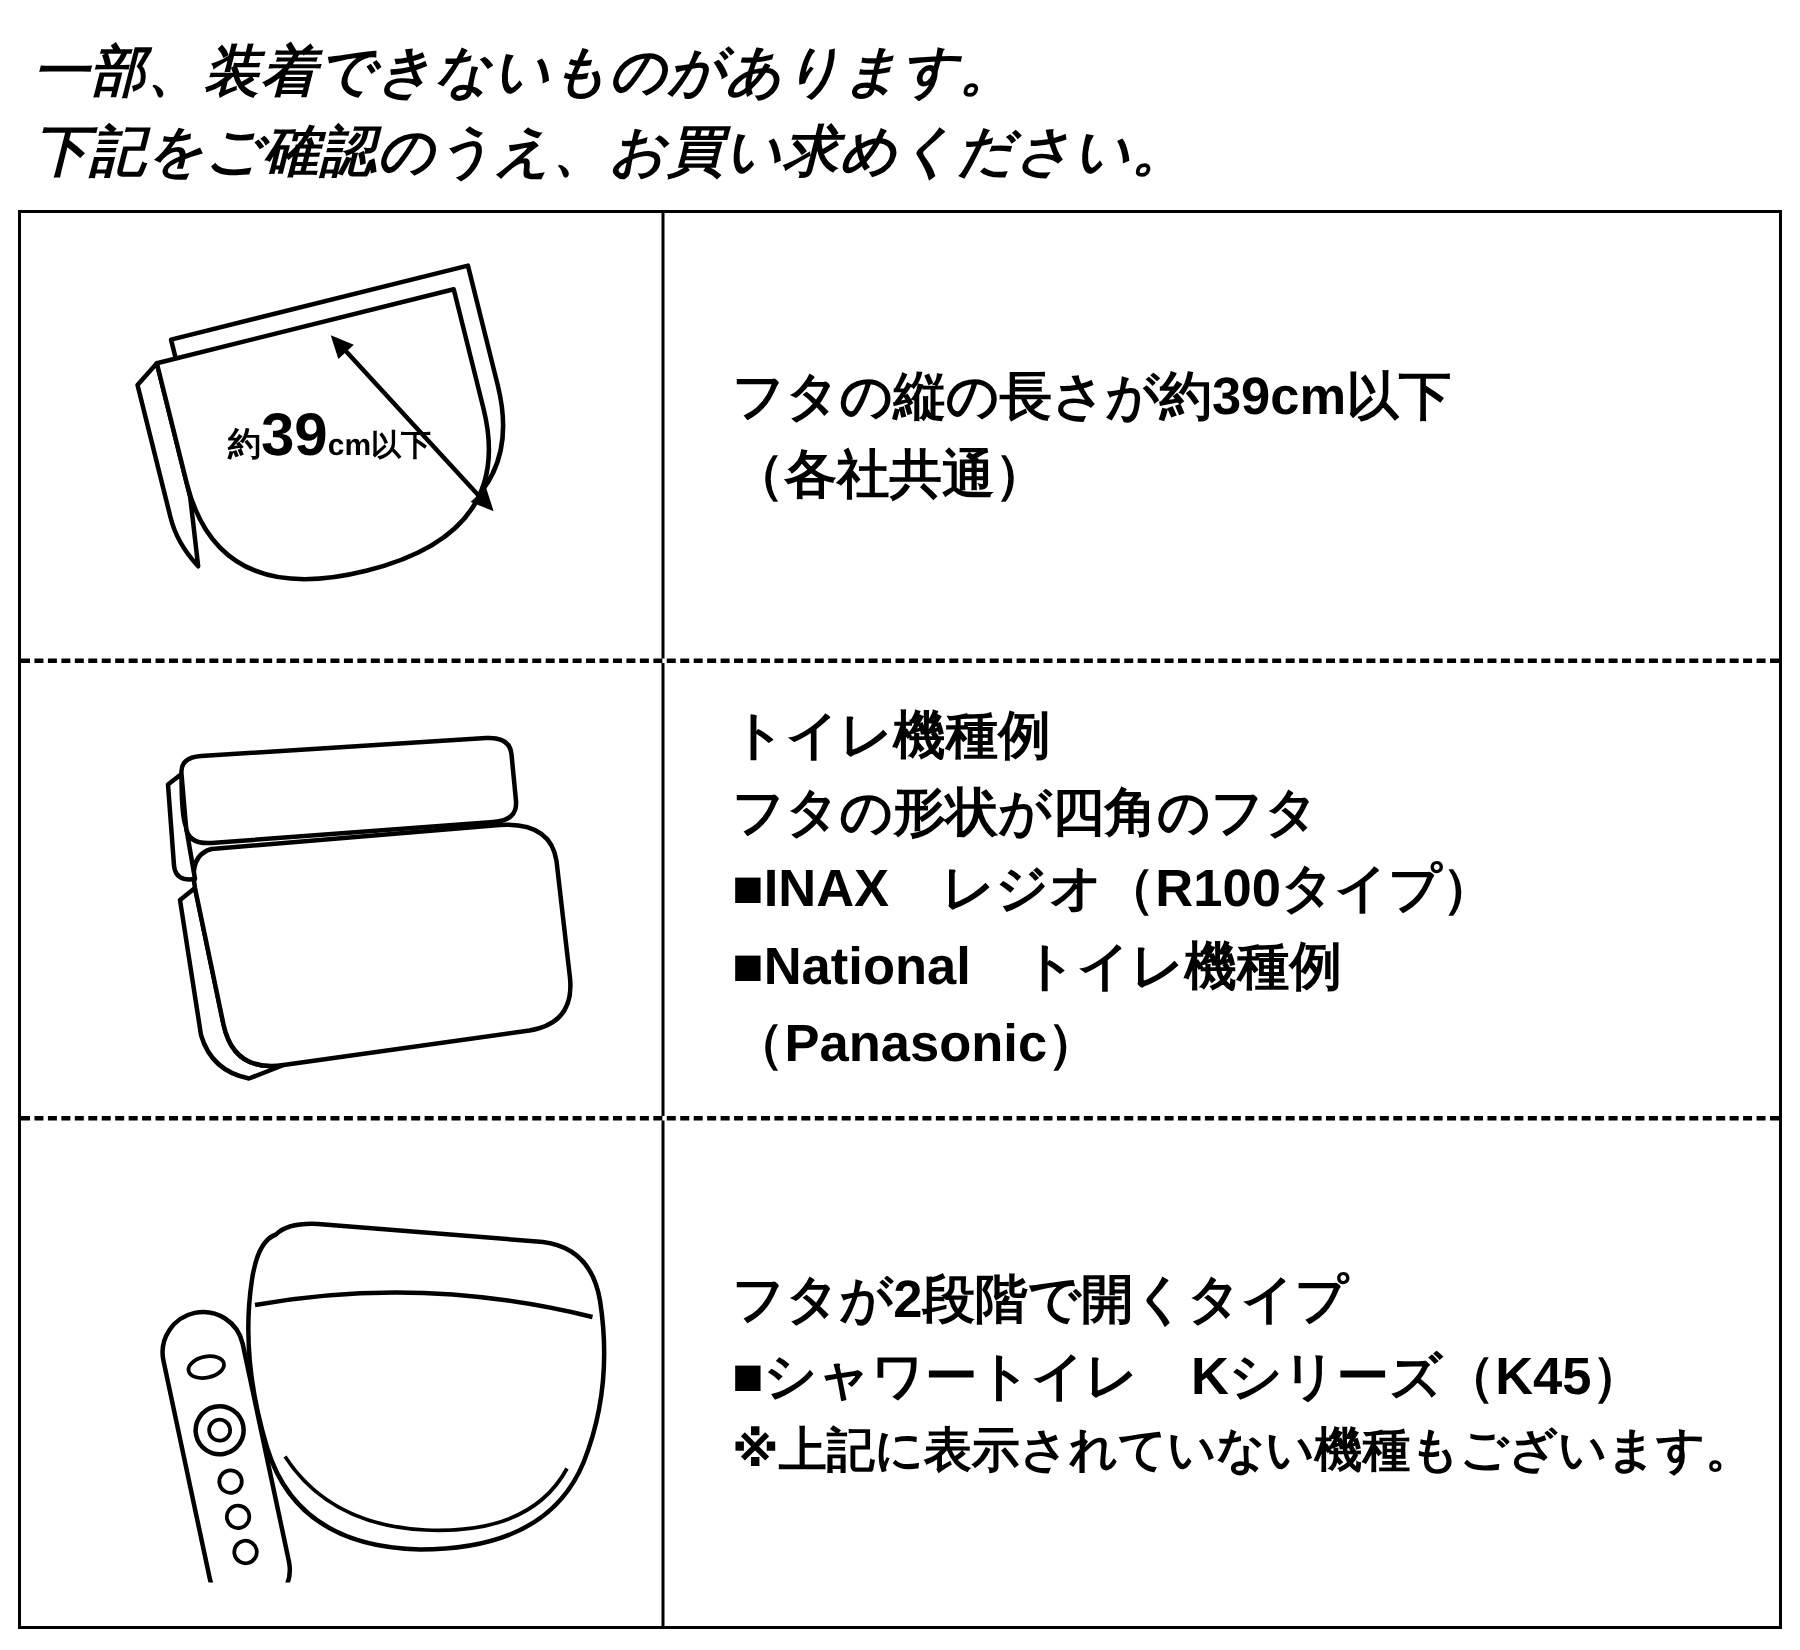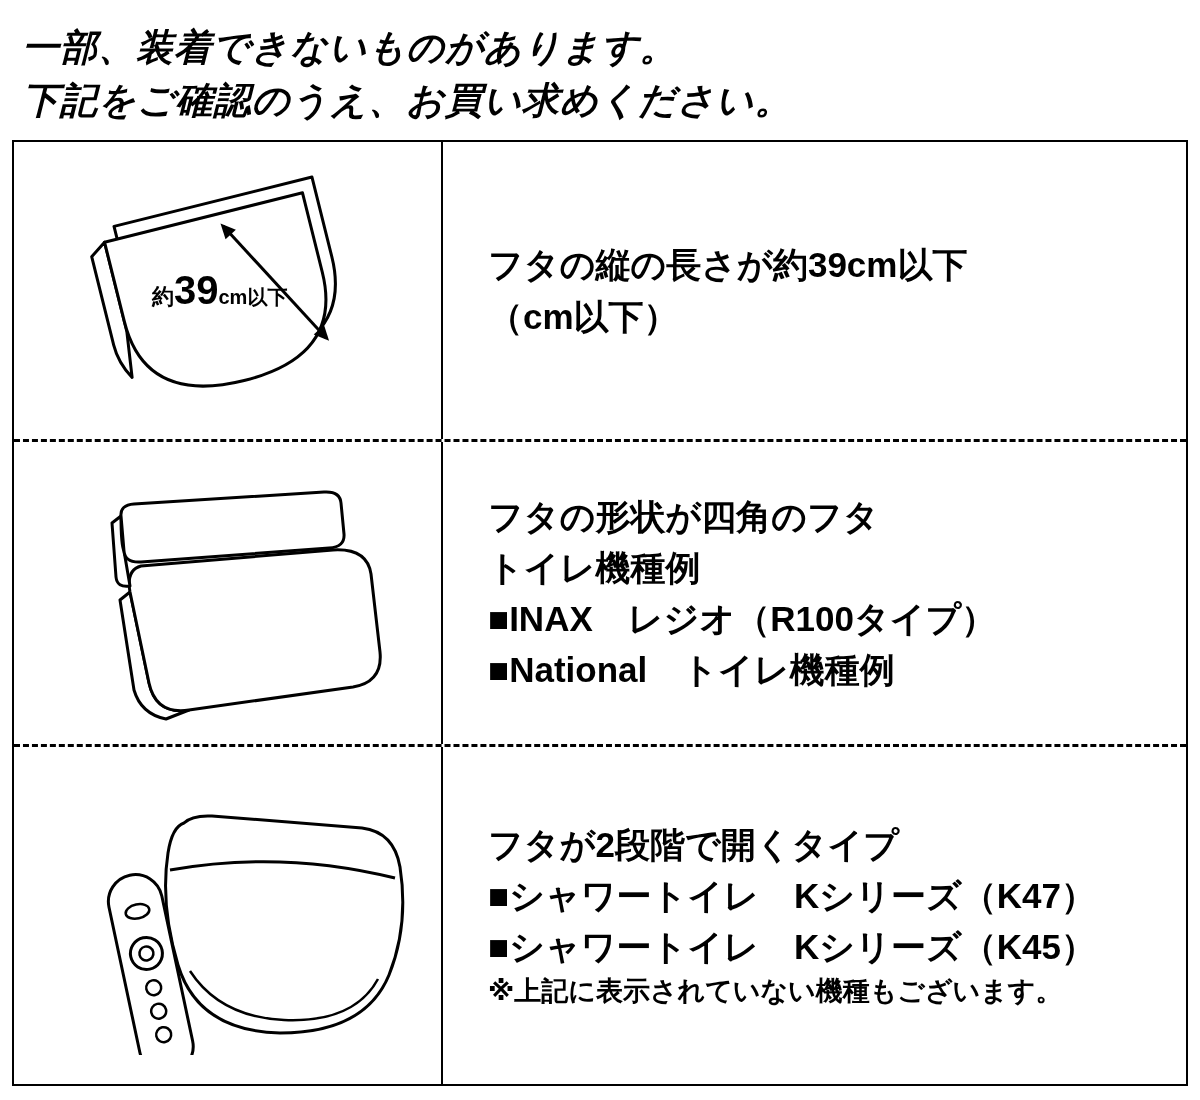--- a/index.html
+++ b/index.html
@@ -17,21 +17,21 @@
     border:2px solid #000; display:flex; flex-direction:column; background:#fff;
   }
   .row { display:flex; width:100%; }
   .row + .row { border-top:3px dashed #000; }
   .row-1 { height:297px; }
   .row-2 { height:305px; }
   .row-3 { flex:1;justify-content:flex-end; }
   .cell-left { width:429px; border-right:2px solid #000; position:relative; flex:none; }
   .cell-right { flex:1; display:flex; align-items:center; padding-left:45px; padding-right:0; }
   .desc { font-size:35px; line-height:1.46; }
-  .desc .note { font-size:27px; }
+  .desc .note { font-size:32px; }
   .illu { position:absolute; }
   .illu svg { display:block; width:100%; height:100%; }
   .illu-1 { left:38px; top:14px; width:350px; height:270px; }
   .illu-2 { left:25px; top:16px; width:390px; height:272px; }
   .illu-3 { left:18px; top:28px; width:400px; height:280px; }
   .arrow-label { position:absolute; left:100px; top:112px; white-space:nowrap; display:flex; align-items:baseline; }
   .lbl-sm { font-size:22px; }
   .lbl-lg { font-size:40px;text-align:right; }
   .lbl-md { font-size:20px; }
 </style>
@@ -65,44 +65,45 @@
           <div class="arrow-label">
             <span class="lbl-sm">約</span>
               <span class="lbl-lg">39</span>
               <span class="lbl-md">cm以下</span>
           </div>
         </div>
       </div>
       <div class="cell-right">
         <div class="desc">
           <div class="line">フタの縦の長さが約39cm以下</div>
-          <div class="line">（cm以下）</div>
+          <div class="line">（各社共通）</div>
         </div>
       </div>
     </div>
 
     <div class="row row-2">
       <div class="cell-left">
         <div class="illu illu-2">
           <svg viewBox="0 0 390 272">
             <g fill="#ffffff" stroke="#000000" stroke-width="3" stroke-linejoin="round">
               <path d="M91,134 L81,142 L95,232 Q102,256 127,261 L150,252 Q117,257 110,225 Z"></path>
               <path d="M102,108 L294,92 Q328,90 332,116 L341,194 Q344,224 314,229 L150,252 Q117,257 110,225 L91,134 Q87,112 102,108 Z"></path>
               <path d="M82,58 L73,65 L77,119 Q78,130 91,128 L85,93 Q82,87 82,58 Z"></path>
               <path d="M95,46 L285,34 Q301,33 302,45 L305,76 Q306,89 290,90 L102,104 Q86,105 85,93 L82,58 Q81,47 95,46 Z"></path>
             </g>
           </svg>
         </div>
       </div>
       <div class="cell-right">
         <div class="desc">
+          <div class="line">トイレ機種例</div>
           <div class="line">フタの形状が四角のフタ</div>
-          <div class="line">トイレ機種例</div>
           <div class="line">■INAX　レジオ（R100タイプ）</div>
           <div class="line">■National　トイレ機種例</div>
+          <div class="line">（Panasonic）</div>
         </div>
       </div>
     </div>
 
     <div class="row row-3">
       <div class="cell-left">
         <div class="illu illu-3">
           <svg viewBox="0 0 400 280">
             <g fill="#ffffff" stroke="#000000" stroke-width="3" stroke-linejoin="round">
               <path d="M152,48 Q160,40 180,41 L330,53 Q362,57 368,92 Q377,150 357,200 Q333,258 248,258 Q166,256 146,190 Q128,130 136,78 Q140,52 152,48 Z"></path>
@@ -117,21 +118,20 @@
                 <circle cx="119" cy="237" r="7.5" stroke-width="2.5"></circle>
                 <circle cx="119" cy="261" r="7.5" stroke-width="2.5"></circle>
               </g>
             </g>
           </svg>
         </div>
       </div>
       <div class="cell-right">
         <div class="desc">
           <div class="line">フタが2段階で開くタイプ</div>
-          <div class="line">■シャワートイレ　Kシリーズ（K47）</div>
           <div class="line">■シャワートイレ　Kシリーズ（K45）</div>
           <div class="line note">※上記に表示されていない機種もございます。</div>
         </div>
       </div>
     </div>
 
   </div>
 </div>
 
 </body></html>

